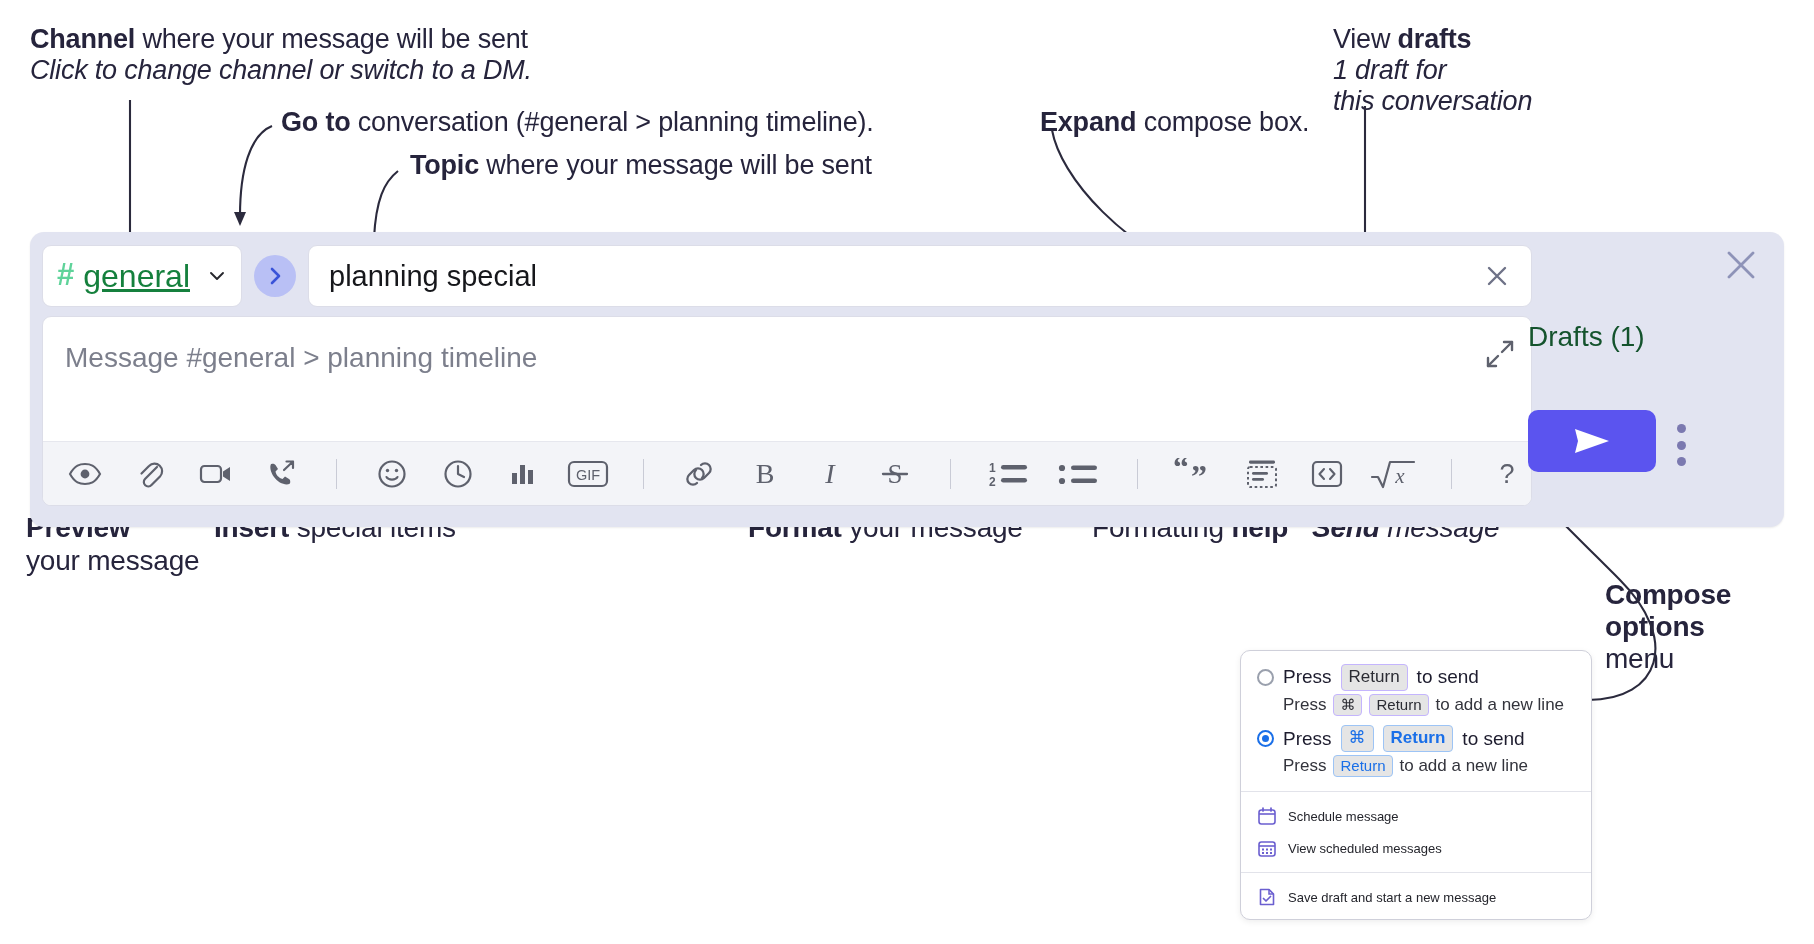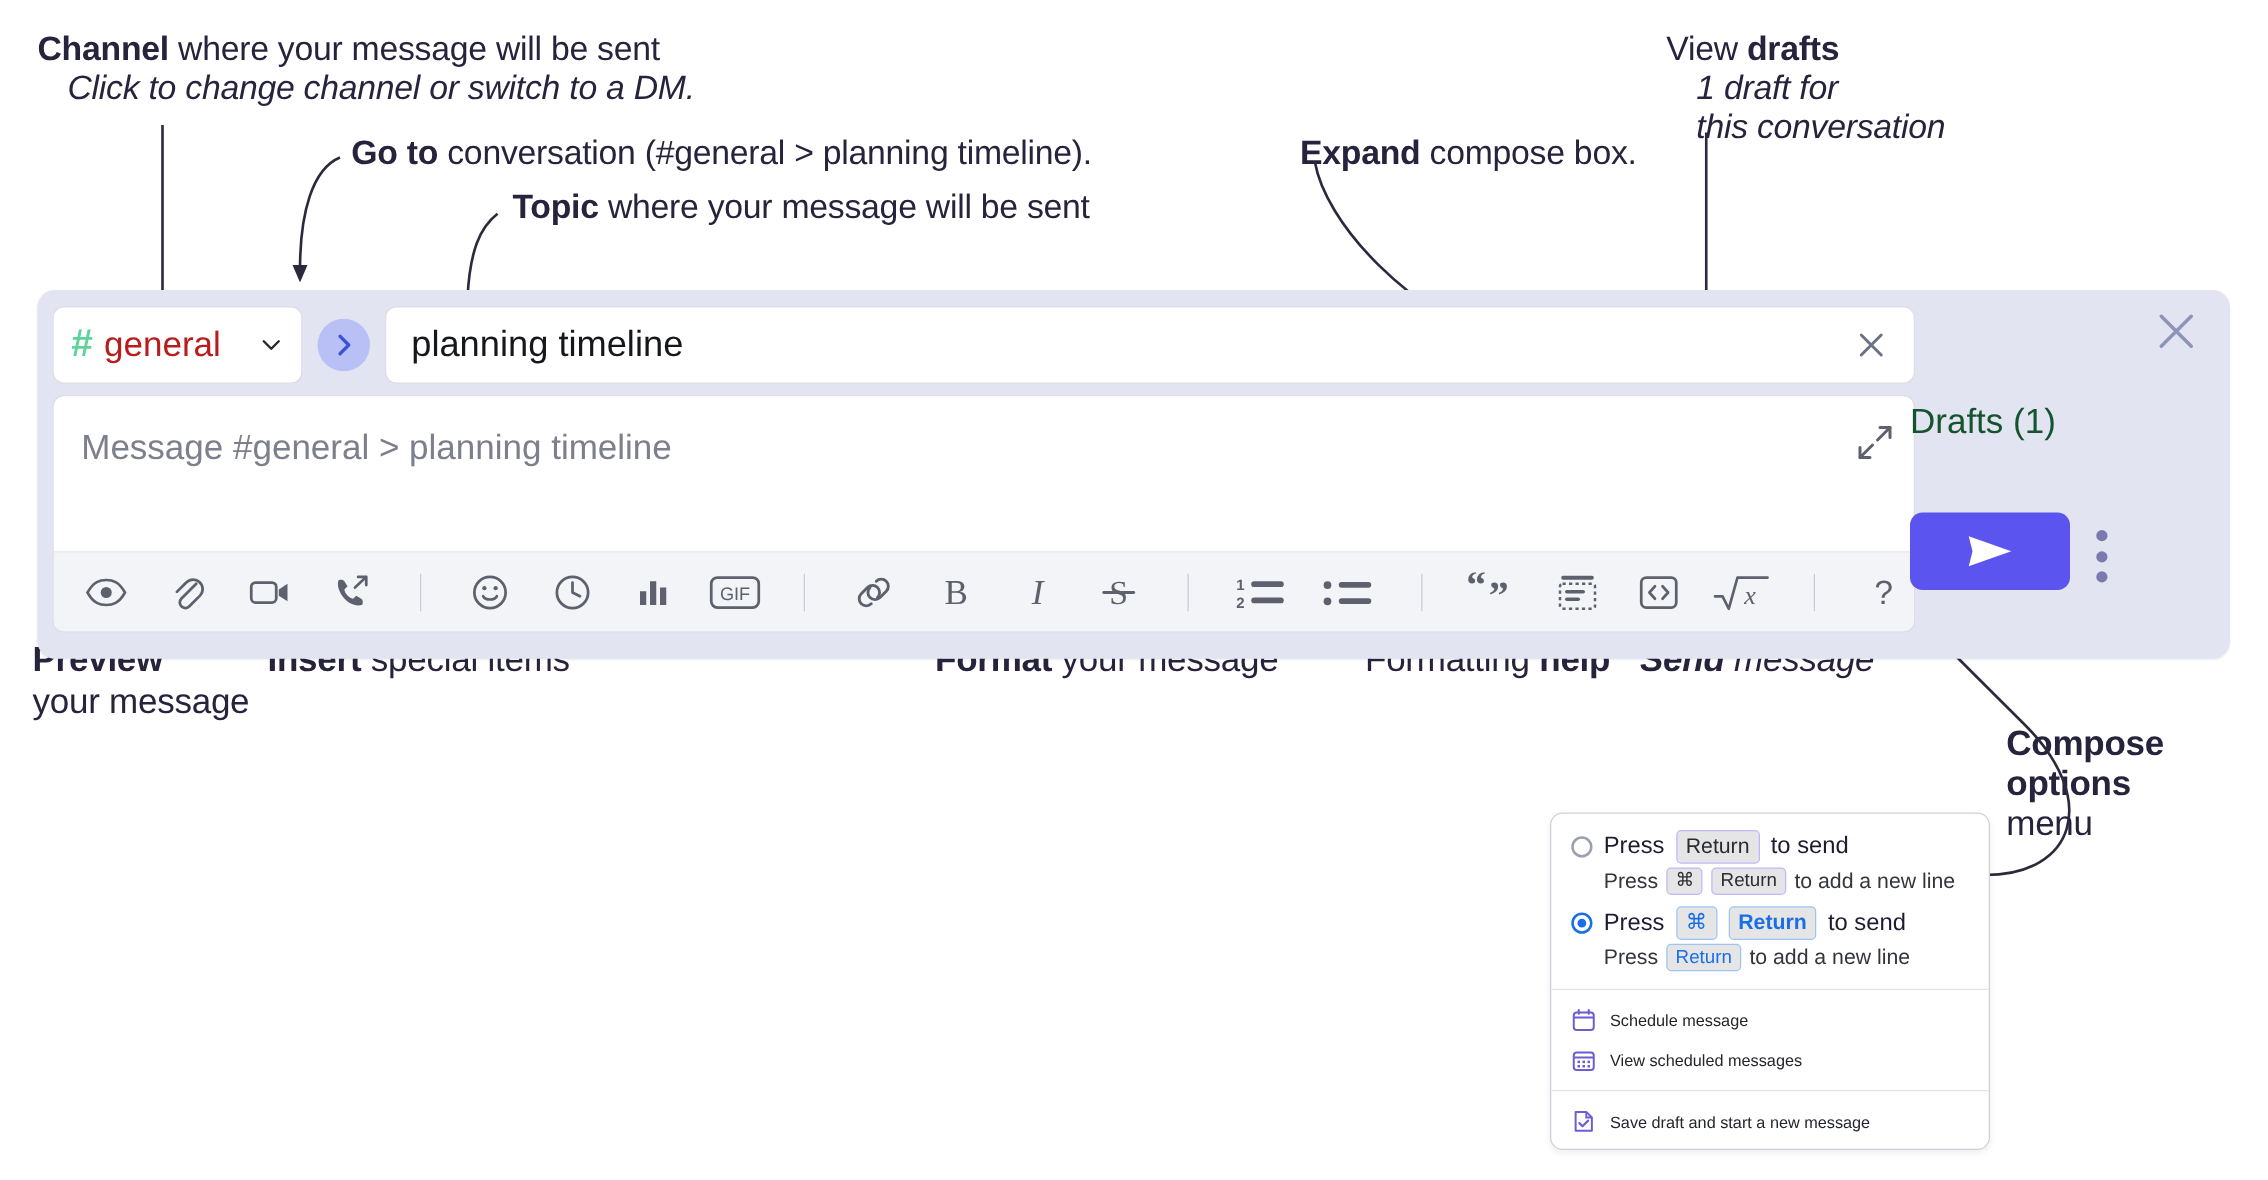--- a/index.html
+++ b/index.html
@@ -14,21 +14,21 @@
   }
   .ann {
     position:absolute;
     font-size:27px;
     line-height:1.18;
     color:#26243c;
     white-space:nowrap;
     letter-spacing:-0.2px;
   }
   .ann b { font-weight:700; }
-  .ann i { font-style:italic;margin-left:24px; }
+  .ann i { font-style:italic; }
   .ann.bigger { font-size:28px; }
 
   svg.overlay {
     position:absolute; left:0; top:0; width:1814px; height:944px;
     pointer-events:none;
   }
 
   
   #compose-panel {
     position:absolute;
@@ -52,21 +52,21 @@
     display:flex; align-items:center;
     padding:0 14px;
     gap:9px;
     cursor:pointer;
   }
   #channel-picker .hash {
     color:#5fd39a; font-size:31px; font-weight:700; line-height:1;
     transform:translateY(-2px);
   }
   #channel-picker .cname {
-    font-size:28px; color:#b91c1c; flex:1;
+    font-size:32px; color:#15803d; flex:1;text-decoration:underline;
   }
   .chev { width:20px; height:20px; }
 
   #goto-btn {
     width:42px; height:42px; border-radius:50%;
     background:#b9c0f5;
     display:flex; align-items:center; justify-content:center;
     cursor:pointer;
     flex:none;
   }
@@ -300,21 +300,21 @@
         </svg>
       </div>
 
       <div id="goto-btn">
         <svg width="22" height="22" viewBox="0 0 22 22">
           <path d="M8,4 L15,11 L8,18" fill="none" stroke="#3a53d8" stroke-width="2.6" stroke-linecap="round" stroke-linejoin="round"></path>
         </svg>
       </div>
 
       <div id="topic-field">
-        <span class="tval">planning timeline</span>
+        <span class="tval">planning special</span>
         <svg width="32" height="32" viewBox="0 0 32 32" style="cursor:pointer">
           <path d="M8,8 L24,24 M24,8 L8,24" fill="none" stroke="#6e7287" stroke-width="2.4" stroke-linecap="round"></path>
         </svg>
       </div>
     </div>
 
     <div id="msg-box">
       <div id="msg-placeholder">Message #general &gt; planning timeline</div>
 
       <svg id="expand-btn" viewBox="0 0 30 30">

